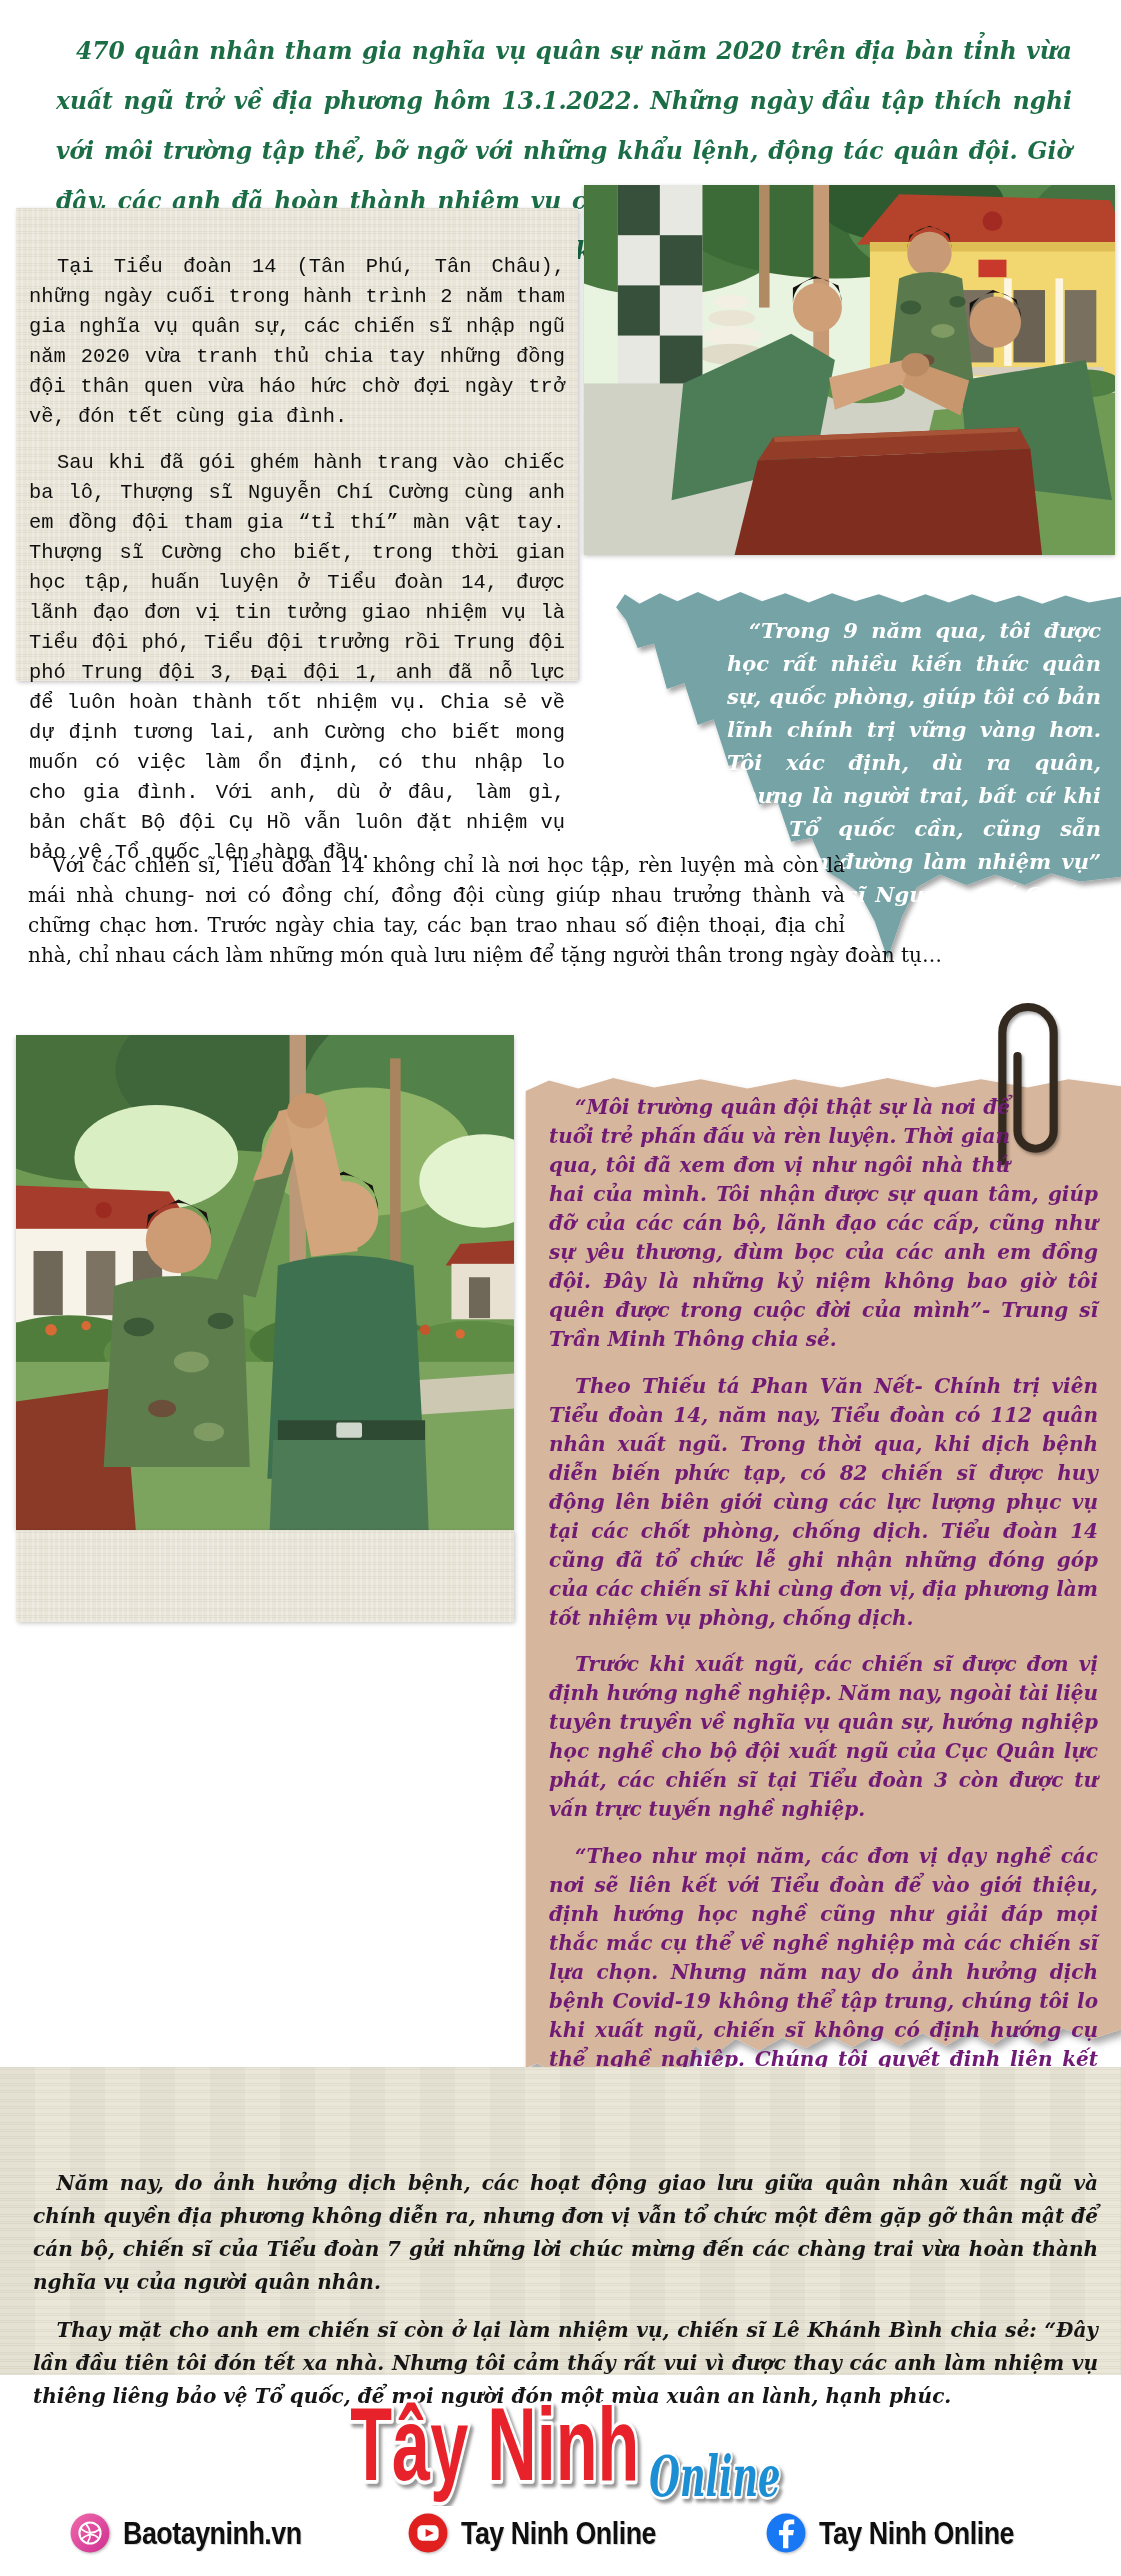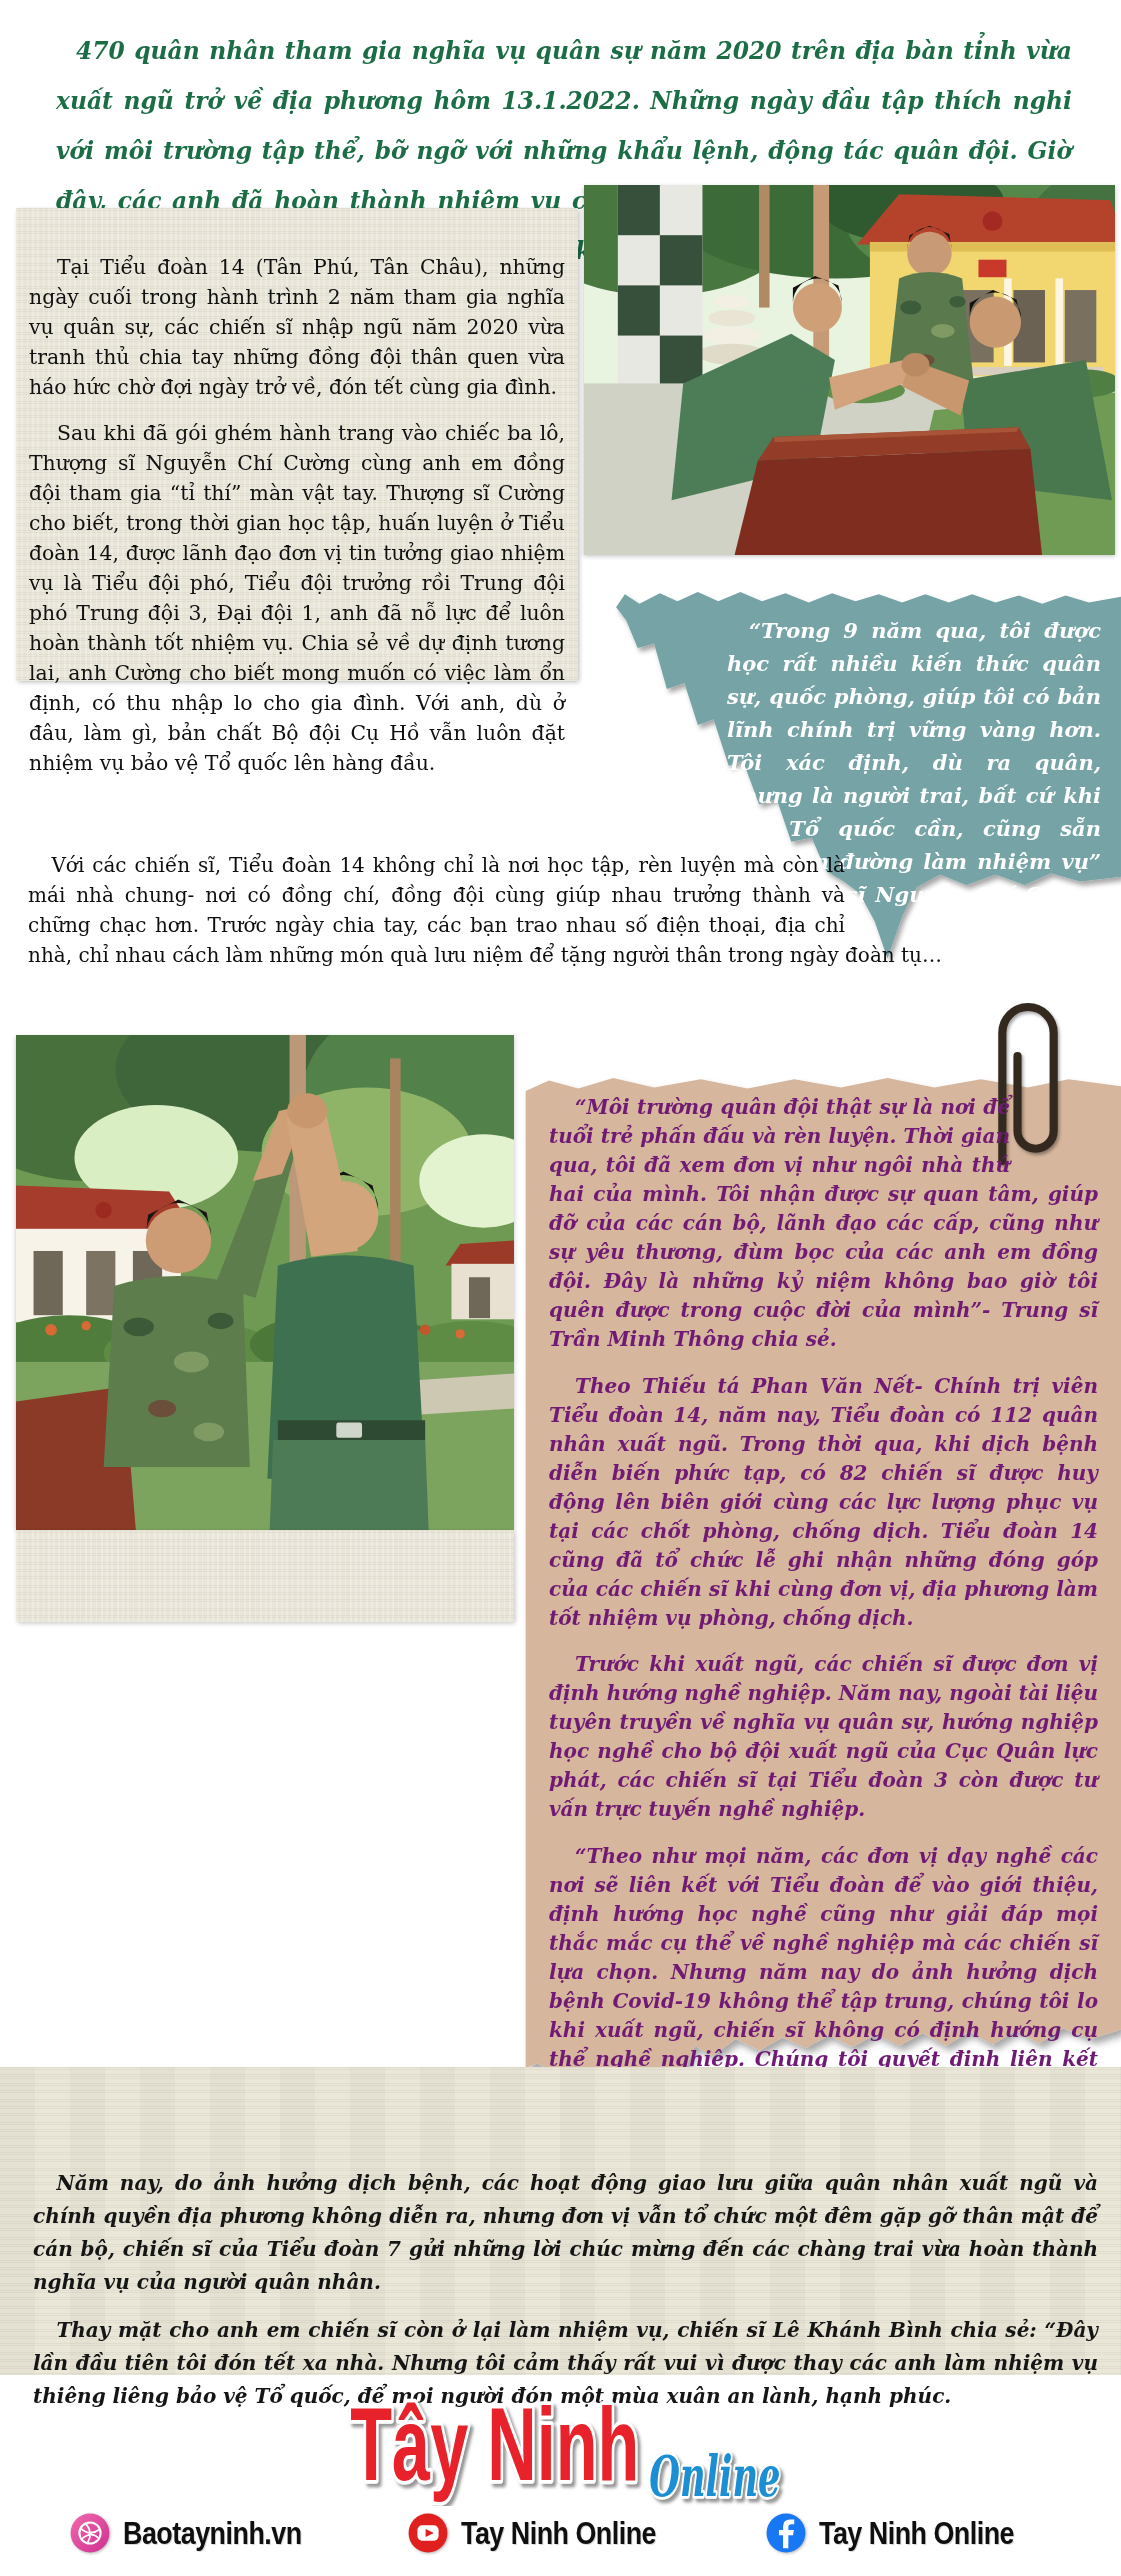--- a/index.html
+++ b/index.html
@@ -15,21 +15,21 @@
       repeating-linear-gradient(180deg, rgba(110,105,85,.08) 0 0.6px, transparent 0.6px 2.3px),
       repeating-linear-gradient(90deg, rgba(120,115,95,.05) 0 35px, transparent 35px 70px);}
   
   .intro{position:absolute;left:56px;top:26px;width:1016px;
     font:italic bold 23.4px/50px "DejaVu Serif",serif;color:#1a6d45;
     text-align:justify;text-indent:20px;}
   .box1{position:absolute;left:16px;top:208px;width:562px;height:473px;
     box-shadow:1.8px 2.3px 4.7px rgba(0,0,0,.28);}
   .box1-inner{position:absolute;left:13px;right:13px;top:44px;
     font:normal 20.4px/30px "DejaVu Serif",serif;color:#101010;text-align:justify;}
-  .box1-inner p{margin:0 0 16.4px 0;text-indent:28px;}
+  .box1-inner p{margin:0 0 16.4px 0;text-indent:28px;font-family:Liberation Mono, monospace;}
   .teal-text{position:absolute;left:727px;top:614px;width:374px;
     font:italic bold 21px/33px "DejaVu Serif",serif;color:#ffffff;text-align:justify;text-indent:22px;}
   .midpar{position:absolute;left:20px;top:842px;width:1084px;
     font:normal 20px/30px "DejaVu Serif",serif;color:#0e0e0e;text-align:justify;}
   .midpar p{margin:8px;text-indent:23.4px;}
   .teal-tail-spacer{float:right;width:251px;height:63px;}
   .tan-text{position:absolute;left:549px;top:1093px;width:549px;
     font:italic 600 20px/29px "DejaVu Serif",serif;color:#701a75;text-align:justify;}
   .tan-text p{margin:0 0 17.5px 0;text-indent:26px;}
   .clip-spacer{float:right;width:88px;height:67px;}

